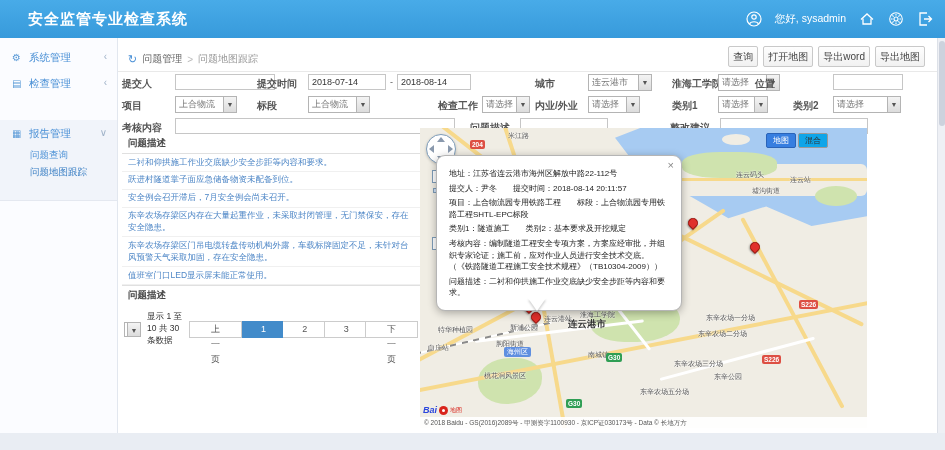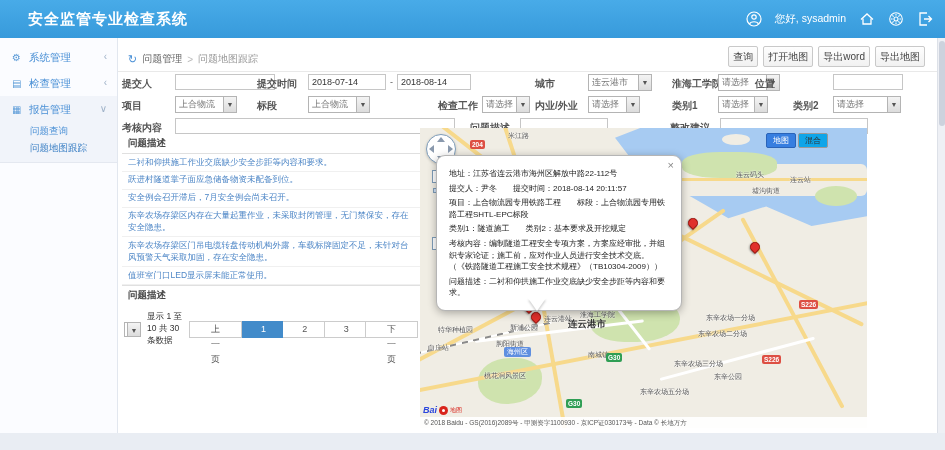--- a/index.html
+++ b/index.html
@@ -17,21 +17,21 @@
   .hdr-right svg { display:block; }
   .greet { font-size:10.5px; color:#fff; }
 
   
   .sb { position:absolute; left:0; top:38px; width:118px; height:395px;
         background:#fbfcff; border-right:1px solid #e2e7ef; }
   .sb-item { position:relative; height:26px; line-height:26px; padding-left:12px;
              color:#4a90d6; font-size:10.5px; cursor:pointer; }
   .sb-item .ic { display:inline-block; width:14px; font-size:10px; color:#5b9bd8; }
   .sb-item .chev { position:absolute; right:10px; color:#9fb2c8; font-size:10px; }
-  .sb-group { background:#f1f4fa; border-bottom:1px solid #e4e8f0; padding-bottom:6px; margin-top:0; }
+  .sb-group { background:#f1f4fa; border-bottom:1px solid #e4e8f0; padding-bottom:20px; margin-top:24px; }
   .sb-sub { height:17px; line-height:17px; padding-left:30px; font-size:9.5px;
             color:#4a90d6; cursor:pointer; }
   .sb-sub.active { color:#3b7fc4; }
 
   
   .main { position:absolute; left:118px; top:38px; width:819px; height:395px; background:#fff; }
 
   .crumb { position:absolute; left:10px; top:14px; font-size:10px; color:#666;
            display:flex; align-items:center; gap:5px; }
   .crumb .cic { color:#4a90d6; font-size:11px; }

